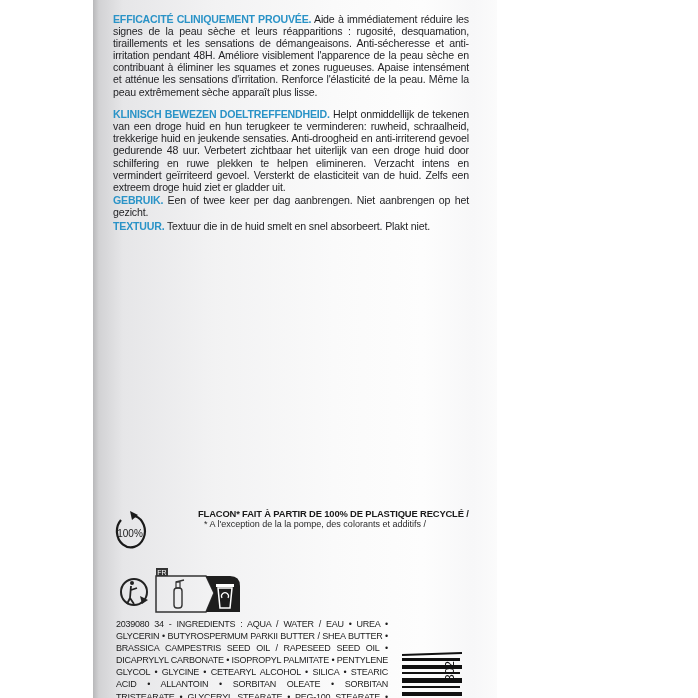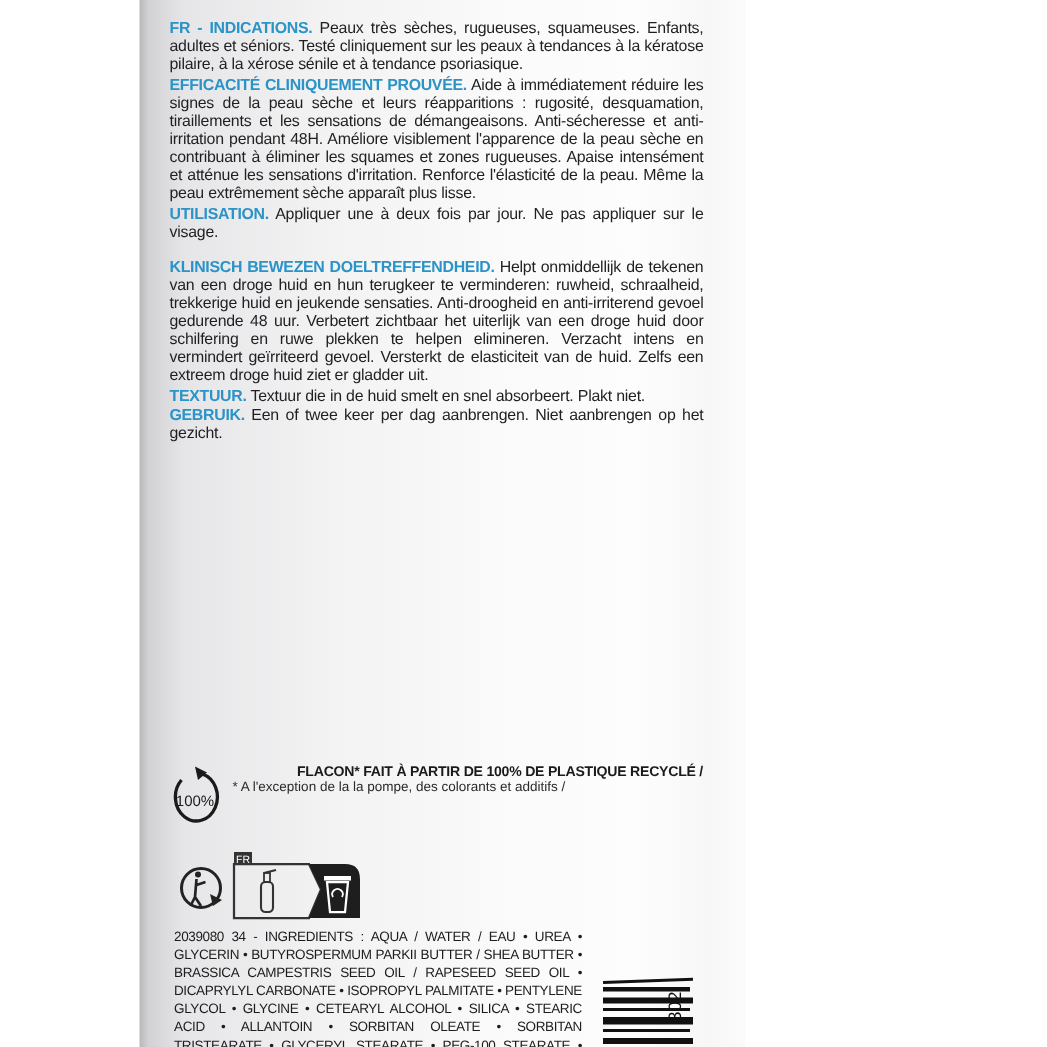--- a/index.html
+++ b/index.html
@@ -29,47 +29,45 @@
     position: absolute; left: 113px; top: 508px; width: 360px;
   }
   .recycle-icon {
     position: absolute; left: 0; top: 0; width: 34px; height: 44px;
   }
   .recycle-text {
     position: absolute; left: 42px; top: 0; width: 320px;
     font-size: 9.4px; line-height: 11px; color: #1a1a1a;
   }
   .recycle-text .bold { font-weight: bold; letter-spacing: -0.15px; padding-left: 43px; }
-  .recycle-text .note { font-size: 9px; color: #2a2a2a; }
+  .recycle-text .note { font-size: 9px; color: #2a2a2a; text-align: center; }
   .triman {
     position: absolute; left: 118px; top: 566px; width: 150px; height: 50px;
   }
   .ingredients {
     position: absolute; left: 116px; top: 618px; width: 272px;
     font-family: "Liberation Sans", sans-serif;
     font-size: 9px; line-height: 12.1px; color: #1c1c1c;
     text-transform: uppercase; letter-spacing: -0.25px; text-align: justify;
   }
   .barcode {
     position: absolute; left: 400px; top: 645px; width: 90px; height: 53px;
   }
 </style>
 </head>
 <body>
 
 <div class="bottle"></div>
 
 <div class="label">
-  <p class="para"><span class="hd">FR - INDICATIONS.</span><span> Peaux très sèches, rugueuses, squameuses. Enfants, adultes et séniors. Testé cliniquement sur les peaux à tendances à la kératose pilaire, à la xérose sénile et à tendance psoriasique.</span></p>
   <p class="para"><span class="hd">EFFICACITÉ CLINIQUEMENT PROUVÉE.</span><span> Aide à immédiatement réduire les signes de la peau sèche et leurs réapparitions : rugosité, desquamation, tiraillements et les sensations de démangeaisons. Anti-sécheresse et anti-irritation pendant 48H. Améliore visiblement l'apparence de la peau sèche en contribuant à éliminer les squames et zones rugueuses. Apaise intensément et atténue les sensations d'irritation. Renforce l'élasticité de la peau. Même la peau extrêmement sèche apparaît plus lisse.</span></p>
-  <p class="para"><span class="hd">UTILISATION.</span><span> Appliquer une à deux fois par jour. Ne pas appliquer sur le visage.</span></p>
   <div class="block-gap"></div>
   <p class="para"><span class="hd">KLINISCH BEWEZEN DOELTREFFENDHEID.</span><span> Helpt onmiddellijk de tekenen van een droge huid en hun terugkeer te verminderen: ruwheid, schraalheid, trekkerige huid en jeukende sensaties. Anti-droogheid en anti-irriterend gevoel gedurende 48 uur. Verbetert zichtbaar het uiterlijk van een droge huid door schilfering en ruwe plekken te helpen elimineren. Verzacht intens en vermindert geïrriteerd gevoel. Versterkt de elasticiteit van de huid. Zelfs een extreem droge huid ziet er gladder uit.</span></p>
+  <p class="para"><span class="hd">GEBRUIK.</span><span> Een of twee keer per dag aanbrengen. Niet aanbrengen op het gezicht.</span></p>
   <p class="para"><span class="hd">TEXTUUR.</span><span> Textuur die in de huid smelt en snel absorbeert. Plakt niet.</span></p>
-  <p class="para"><span class="hd">GEBRUIK.</span><span> Een of twee keer per dag aanbrengen. Niet aanbrengen op het gezicht.</span></p>
 </div>
 
 <div class="recycle">
   <svg class="recycle-icon" viewBox="0 0 34 44">
     <path d="M22 8 A14 16 0 1 1 8 12" fill="none" stroke="#1a1a1a" stroke-width="2.2"></path>
     <path d="M17 3 L25 7 L19 12 Z" fill="#1a1a1a"></path>
     <text x="17" y="29" text-anchor="middle" font-family="Liberation Sans Narrow, Liberation Sans, sans-serif" font-size="10" fill="#1a1a1a">100%</text>
   </svg>
   <div class="recycle-text">
     <div class="bold">FLACON* FAIT À PARTIR DE 100% DE PLASTIQUE RECYCLÉ /</div>

